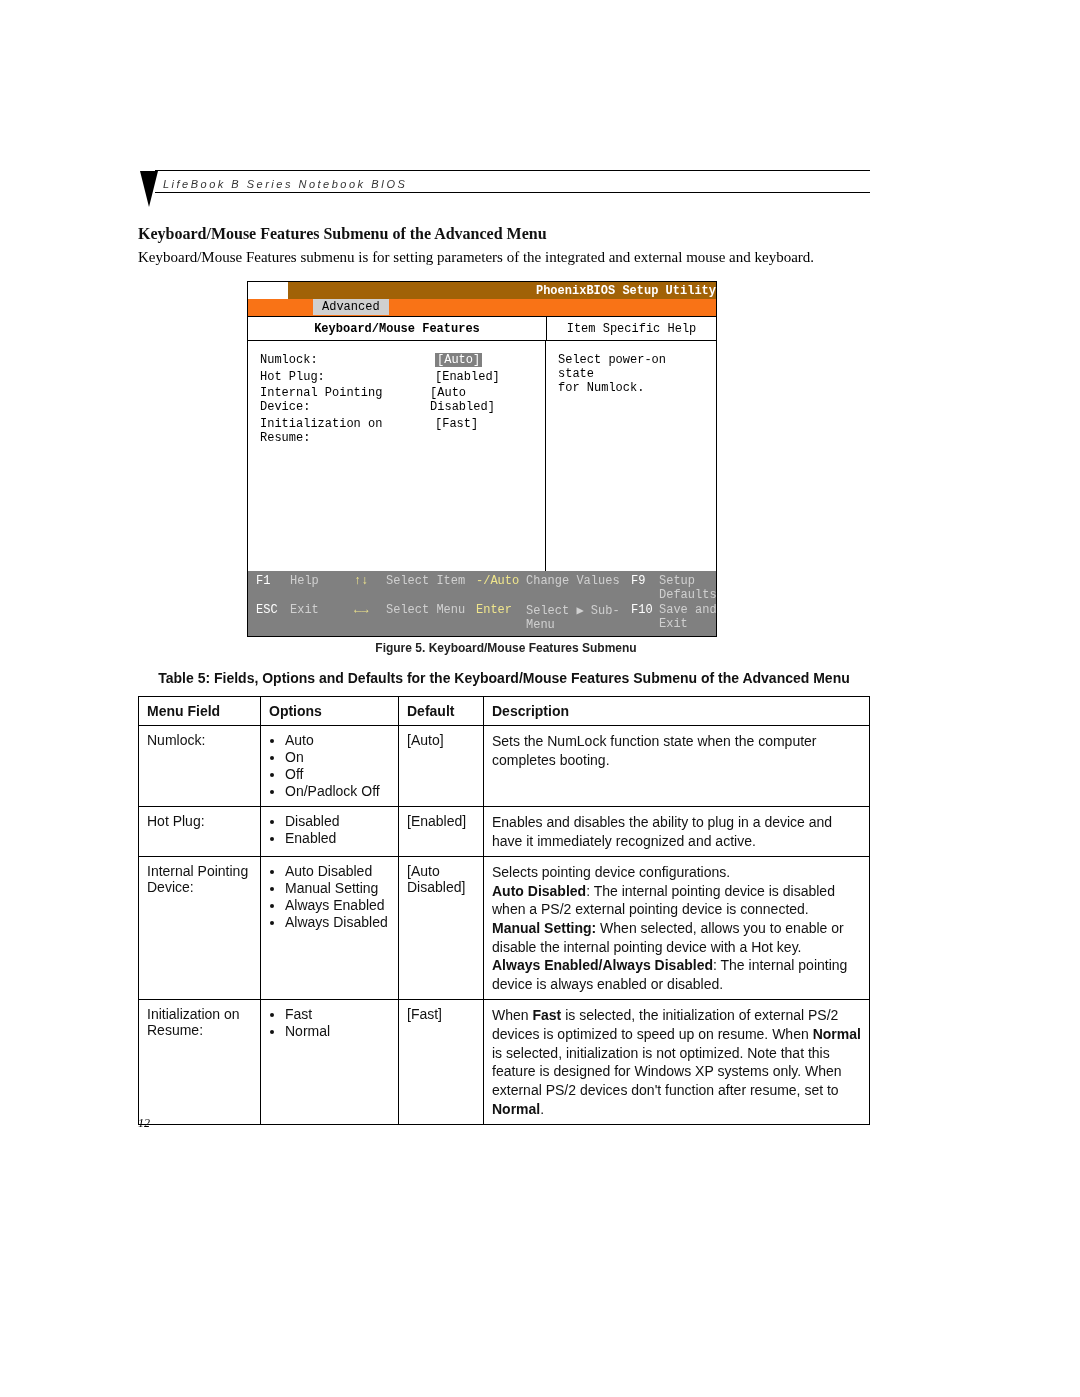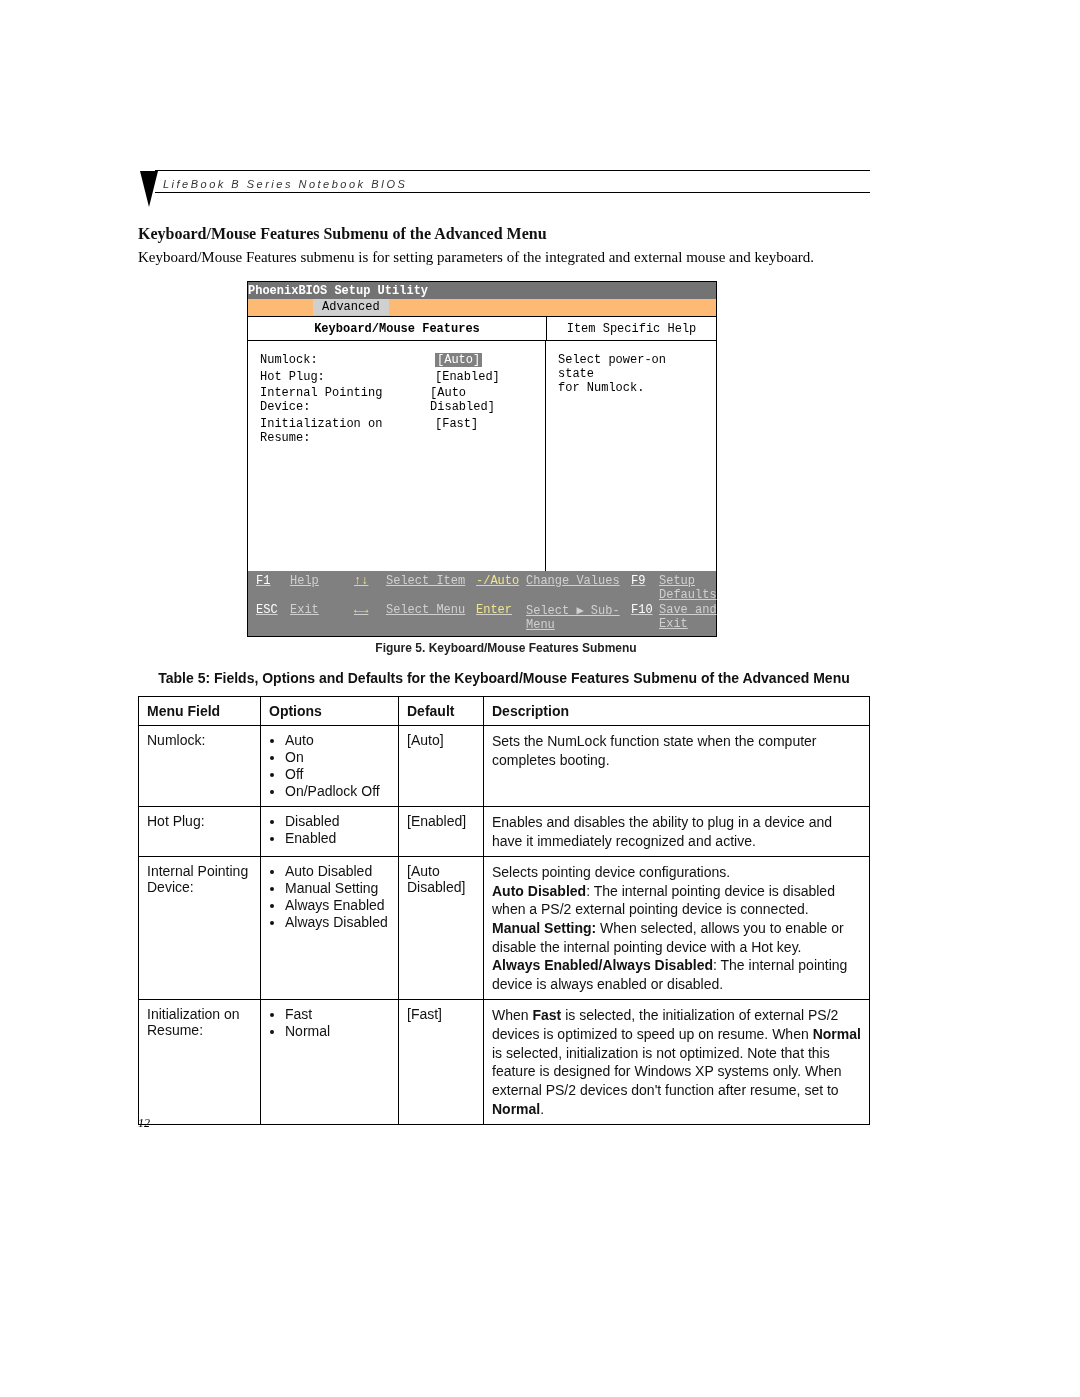--- a/index.html
+++ b/index.html
@@ -73,28 +73,29 @@
     position: absolute;
     top: 281px;
     left: 247px;
     width: 468px;
     border: 1px solid #000;
     font-family: "Courier New", monospace;
     font-size: 12px;
     background: #fff;
   }
   .bios-title {
-    background: #737373;
+    background: #a16207;
     color: #fff;
-    text-align: left;
+    text-align: right;
     font-weight: bold;
     padding: 2px 0 1px;
+    margin-left: 40px;
   }
   .bios-tabbar {
-    background: #fdba74;
+    background: #f97316;
     height: 17px;
     position: relative;
   }
   .bios-tab {
     position: absolute;
     left: 65px;
     top: 0;
     background: #d0d0d0;
     color: #000;
     padding: 1px 9px;
@@ -135,21 +136,20 @@
   .bios-label { width: 175px; }
   .bios-val { }
   .bios-val.hl { background: #808080; color: #fff; padding: 0 2px; }
   .bios-footer {
     background: #808080;
     color: #d0d0d0;
     padding: 3px 8px 4px;
     display: grid;
     grid-template-columns: 34px 64px 32px 90px 50px 105px 28px auto;
     row-gap: 1px;
-    text-decoration: underline;
   }
   .bios-footer .fk { color: #fff; }
   .bios-footer .fv { color: #d0d0d0; }
   .bios-footer .yk { color: #f0e68c; }
   
   .fig-caption {
     position: absolute;
     top: 641px;
     left: 12px;
     right: 0;

